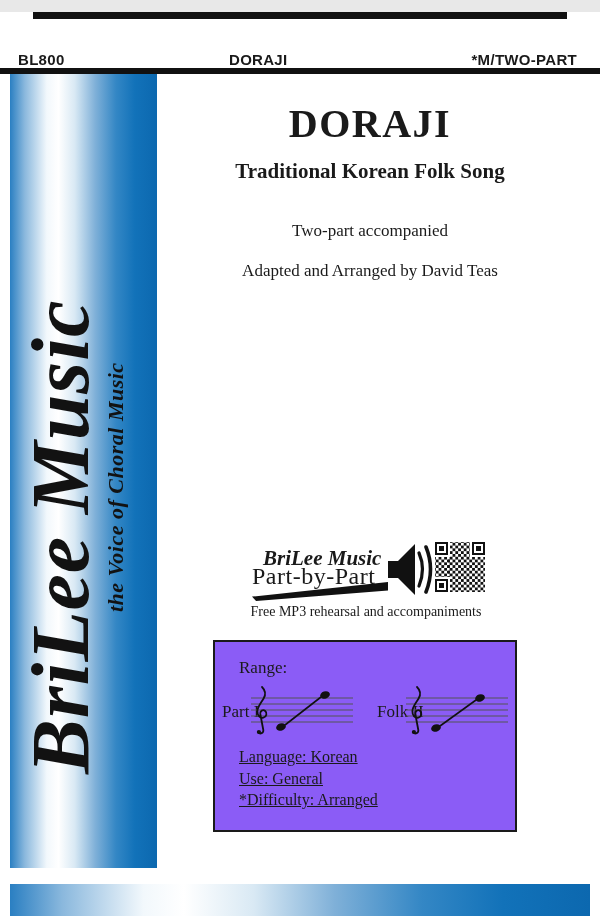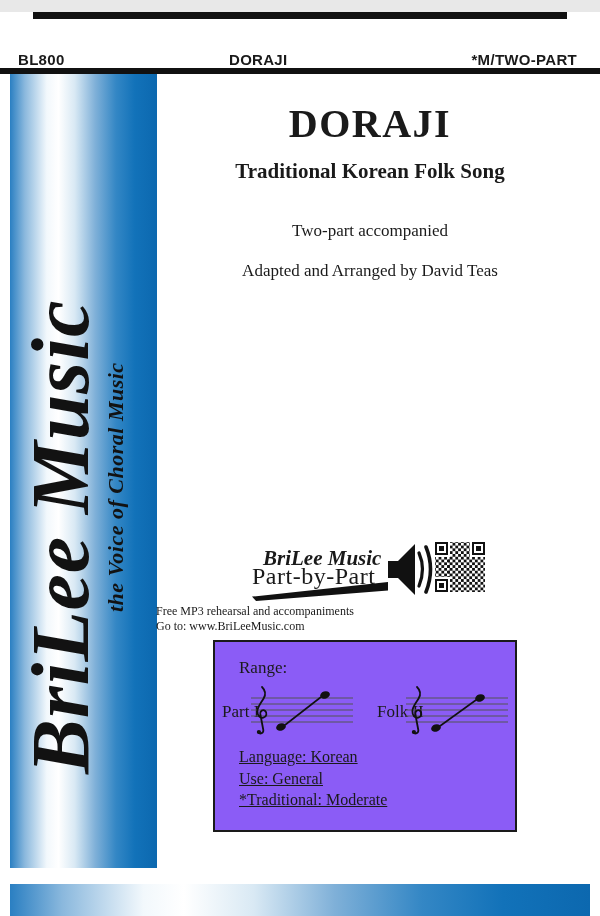--- a/index.html
+++ b/index.html
@@ -31,21 +31,21 @@
   .subtitle{top:147px;font-size:21px;font-weight:bold;text-align:center;}
   .scoring{top:209px;font-size:17px;}
   .credit{top:249px;font-size:17px;}
   
   .promo-brand{position:absolute;left:263px;top:534px;font-size:21px;font-style:italic;
                font-weight:bold;white-space:nowrap;}
   .promo-product{position:absolute;left:252px;top:551px;font-size:24px;font-weight:normal;
                white-space:nowrap;letter-spacing:.5px;}
   .promo-swoosh{position:absolute;left:252px;top:569px;width:136px;height:20px;background:#111;
     clip-path:polygon(0% 78%,100% 5%,100% 48%,3% 100%);}
-  .promo-note{position:absolute;left:156px;width:420px;text-align:left;font-size:12px;}
+  .promo-note{position:absolute;left:156px;width:420px;text-align:center;font-size:14px;}
   .note1{top:592px;}
   .note2{top:607px;}
   .speaker{position:absolute;left:386px;top:529px;}
   .qr{position:absolute;left:433px;top:528px;}
   
   .range-box{position:absolute;left:213px;top:628px;width:300px;height:188px;
              border:2px solid #1a1a1a;background:#8b5cf6;}
   .range-heading{position:absolute;left:24px;top:16px;font-size:17px;}
   .part-label{position:absolute;font-size:17px;}
   .pl1{left:7px;top:60px;}
@@ -113,21 +113,20 @@
         <rect x="3" y="3" width="3" height="3"></rect>
         <path d="M21,1h7v7h-7z M22,2v5h5v-5z" fill-rule="evenodd"></path>
         <rect x="23" y="3" width="3" height="3"></rect>
         <path d="M1,21h7v7h-7z M2,22v5h5v-5z" fill-rule="evenodd"></path>
         <rect x="3" y="23" width="3" height="3"></rect>
       </g>
     </svg>
   </span>
 
   <div class="promo-note note1">Free MP3 rehearsal and accompaniments</div>
-  <div class="promo-note note2">Go to: www.BriLeeMusic.com</div>
 
   <div class="range-box">
     <div class="range-heading">Range:</div>
 
     <div class="part-label pl1">Part I</div>
     <span class="staff st1">
       <svg width="112" height="56" viewBox="0 0 112 56">
         <g stroke="#555" stroke-width="1.1">
           <line x1="6" y1="16" x2="108" y2="16"></line>
             <line x1="6" y1="22" x2="108" y2="22"></line>
@@ -161,19 +160,19 @@
         </g>
         <ellipse cx="36" cy="46" rx="5" ry="3.6" transform="rotate(-18 36 46)" fill="#111"></ellipse>
         <line x1="40" y1="44" x2="76" y2="18" stroke="#111" stroke-width="1.6"></line>
         <ellipse cx="80" cy="16" rx="5" ry="3.6" transform="rotate(-18 80 16)" fill="#111"></ellipse>
       </svg>
     </span>
 
     <div class="range-details">
       <div>Language: Korean</div>
       <div>Use: General</div>
-      <div>*Traditional: Moderate</div>
+      <div>*Difficulty: Arranged</div>
     </div>
   </div>
 
   <div class="bottom-bar"></div>
 
 </div>
 
 </body></html>

